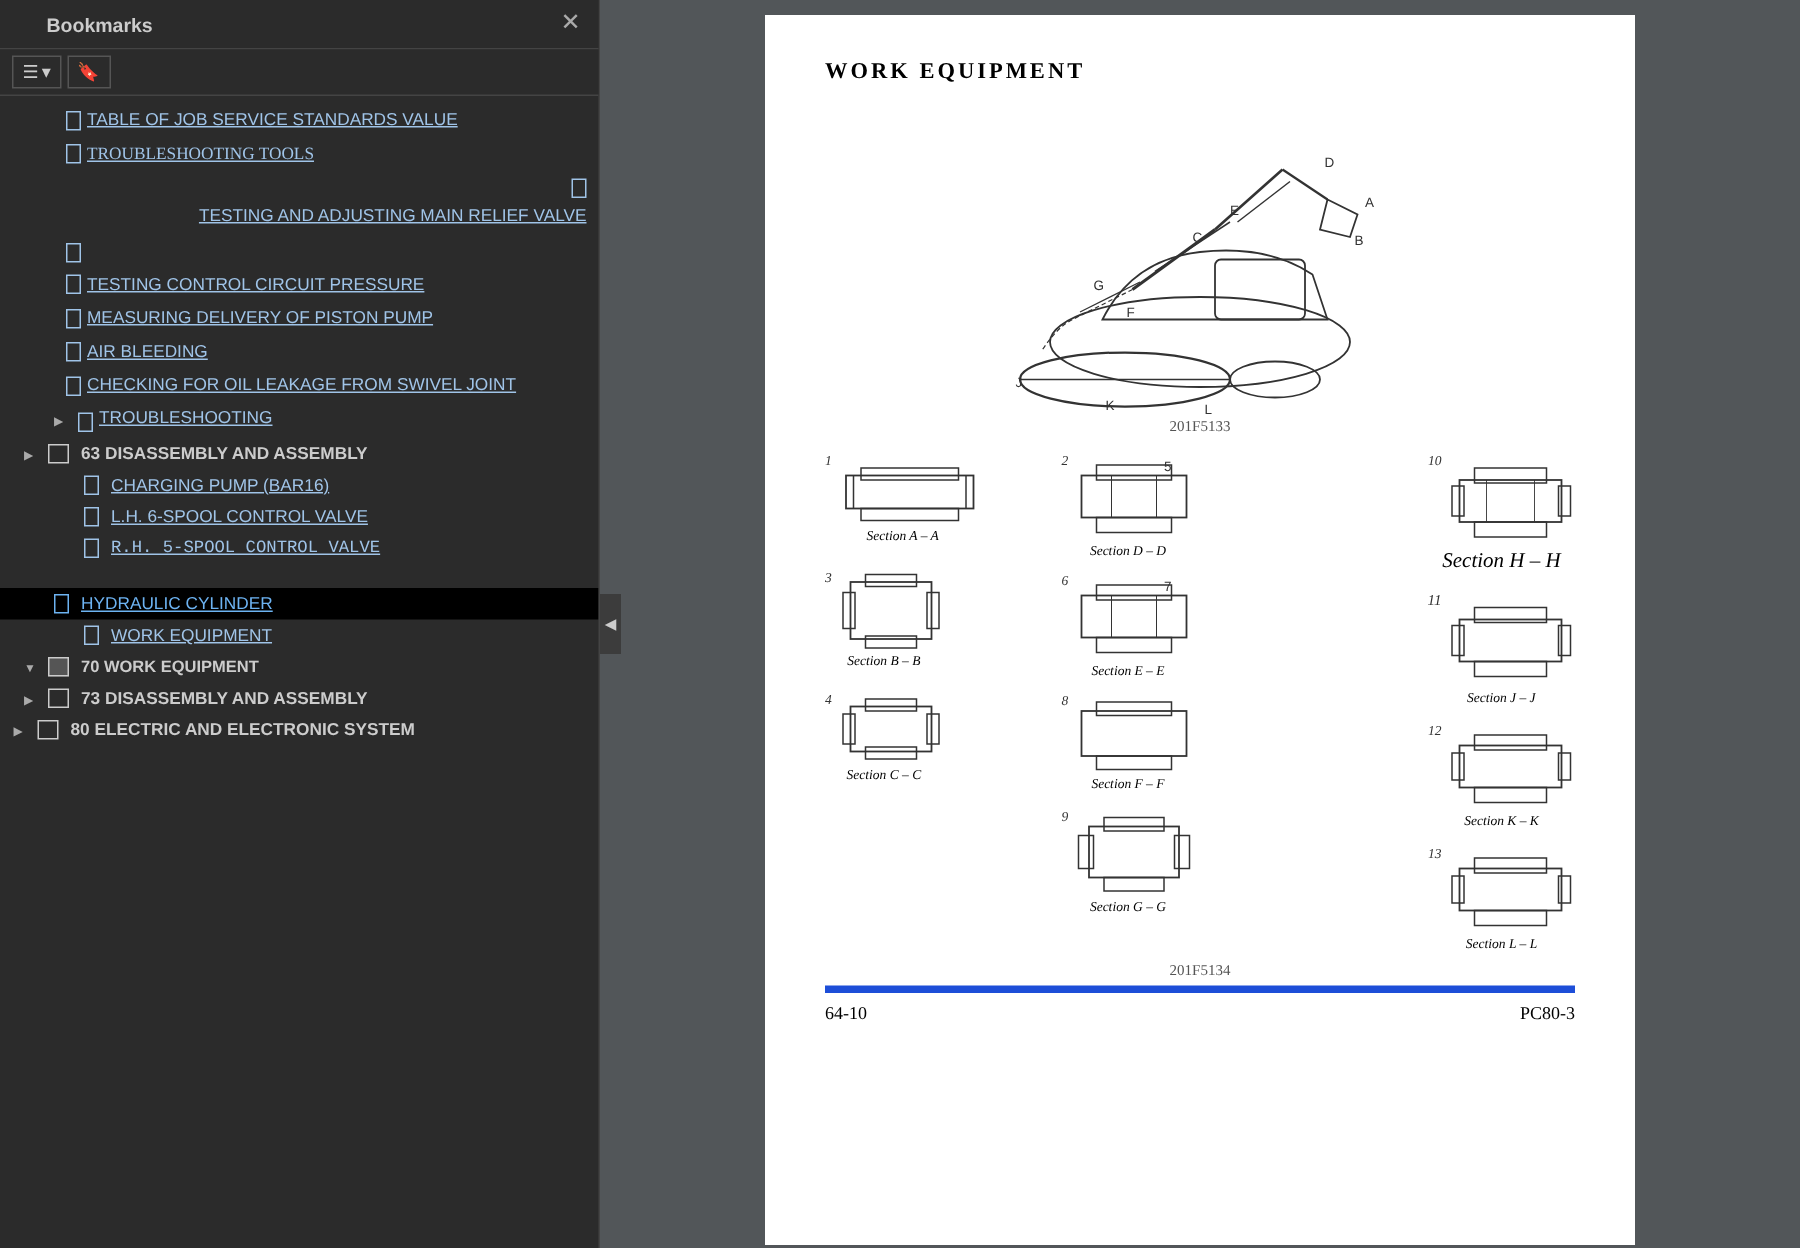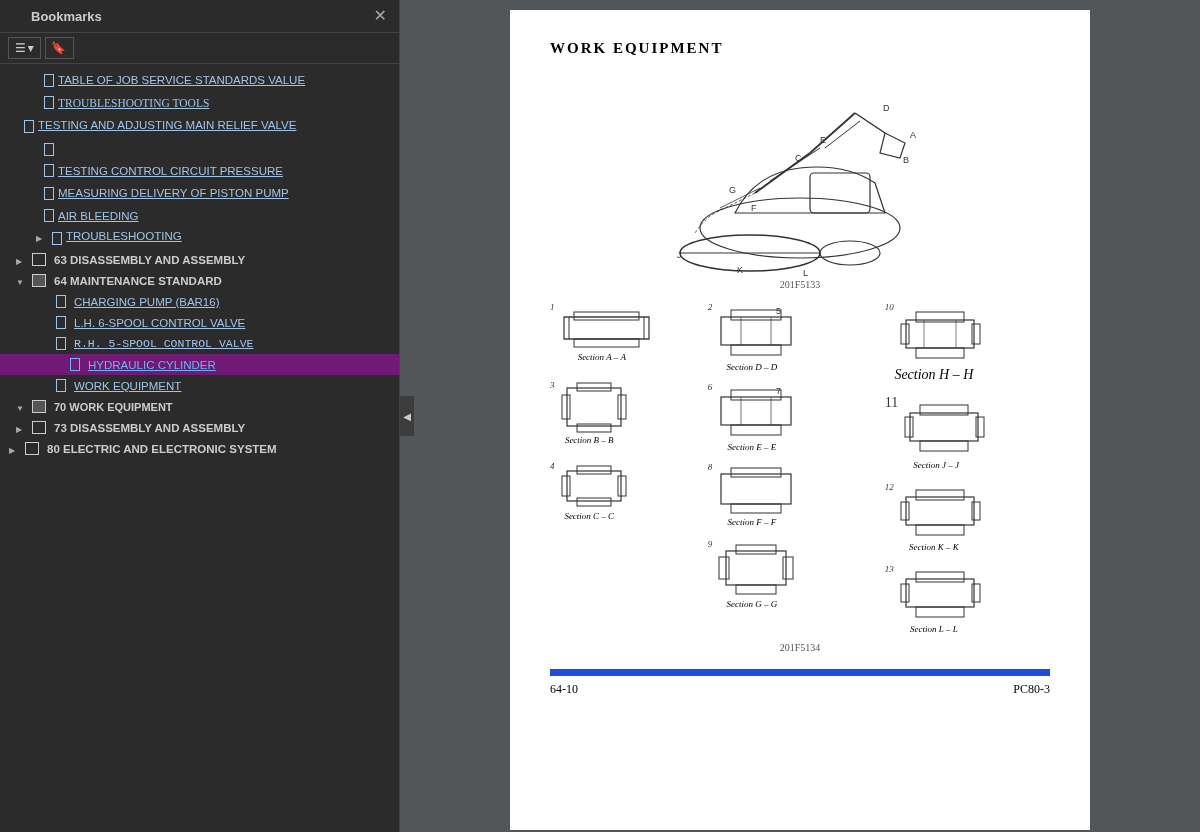--- a/index.html
+++ b/index.html
@@ -177,22 +177,22 @@
     .section-caption {
       font-size: 9.5px;
       font-style: italic;
       text-align: center;
     }
 
     .page-footer {
       display: flex;
       justify-content: space-between;
       align-items: flex-end;
-      margin-top: 16px;
-      border-top: 7px solid #1d4ed8;
+      margin-top: 4px;
+      border-top: 5px solid #1d4ed8;
       padding-top: 6px;
       font-size: 12px;
     }
 
     .figure-number {
       font-size: 10px;
       color: #555;
       text-align: center;
       width: 100%;
       margin-top: 4px;
@@ -227,21 +227,21 @@
       <div class="section-header indent-l2" style="padding-left:44px;">
         <div class="bm-flag"></div>
         <span class="bookmark-label" style="color:#a0c4e8; font-size:11.5px; text-decoration:underline; line-height:1.4;">TABLE OF JOB SERVICE STANDARDS VALUE</span>
       </div>
 
       <div class="section-header indent-l2" style="padding-left:44px;">
         <div class="bm-flag"></div>
         <span class="bookmark-label" style="color:#a0c4e8; font-size:11.5px; text-decoration:underline;font-family:Liberation Serif, serif;">TROUBLESHOOTING TOOLS</span>
       </div>
 
-      <div class="section-header indent-l2" style="padding-left:24px; align-items:center;">
+      <div class="section-header indent-l2" style="padding-left:40px; align-items:flex-end;flex-direction:column;">
         <div class="bm-flag" style="margin-top:2px;"></div>
         <span class="bookmark-label" style="color:#a0c4e8; font-size:11.5px; text-decoration:underline; line-height:1.4;">TESTING AND ADJUSTING MAIN RELIEF VALVE</span>
       </div>
 
       <div class="section-header indent-l2" style="padding-left:44px; align-items:flex-start;">
         <div class="bm-flag" style="margin-top:2px;"></div>
       </div>
 
       <div class="section-header indent-l2" style="padding-left:44px;">
         <div class="bm-flag"></div>
@@ -251,55 +251,54 @@
       <div class="section-header indent-l2" style="padding-left:44px; align-items:flex-start;">
         <div class="bm-flag" style="margin-top:2px;"></div>
         <span class="bookmark-label" style="color:#a0c4e8; font-size:11.5px; text-decoration:underline; line-height:1.4;">MEASURING DELIVERY OF PISTON PUMP</span>
       </div>
 
       <div class="section-header indent-l2" style="padding-left:44px;">
         <div class="bm-flag"></div>
         <span class="bookmark-label" style="color:#a0c4e8; font-size:11.5px; text-decoration:underline;">AIR BLEEDING</span>
       </div>
 
+      <div class="section-header indent-l2" style="padding-left:44px; align-items:flex-start;">
+        <div class="bm-flag" style="margin-top:2px;"></div>
+        <span class="bookmark-label" style="color:#a0c4e8; font-size:11.5px; text-decoration:underline; line-height:1.4;">CHECKING FOR OIL LEAKAGE FROM SWIVEL JOINT</span>
+      </div>
 
       <div class="section-header indent-l2" style="padding-left:36px; align-items:flex-start;">
         <span class="arrow-right" style="margin-top:1px; width:12px; flex-shrink:0;"></span>
         <div class="bm-flag" style="margin-top:2px; flex-shrink:0;"></div>
         <span class="bookmark-label" style="color:#a0c4e8; font-size:11.5px; text-decoration:underline;">TROUBLESHOOTING</span>
       </div>
 
       <div class="section-header indent-l1" style="padding-left:16px; align-items:center;">
         <span class="arrow-right" style="width:12px; flex-shrink:0;"></span>
         <div class="bm-flag" style="flex-shrink:0; width:14px; height:13px; border:1.5px solid #ccc;"></div>
         <span style="color:#ccc; font-size:11.5px; font-weight:bold; margin-left:4px;">63 DISASSEMBLY AND ASSEMBLY</span>
       </div>
 
-      <div class="section-header indent-l1" style="padding-left:16px;">
-        <span class="arrow-down" style="width:12px; flex-shrink:0;"></span>
-        <div class="bm-flag" style="flex-shrink:0; width:14px; height:13px; border:1.5px solid #ccc; background:#555;"></div>
-        <span style="color:#ccc; font-size:11.5px; font-weight:bold; margin-left:4px;">64 MAINTENANCE STANDARD</span>
-      </div>
 
       <div class="section-header indent-l3" style="padding-left:56px;">
         <div class="bm-flag"></div>
         <span class="bookmark-label" style="color:#a0c4e8; font-size:11.5px; text-decoration:underline; margin-left:4px;">CHARGING PUMP (BAR16)</span>
       </div>
 
       <div class="section-header indent-l3" style="padding-left:56px;">
         <div class="bm-flag"></div>
         <span class="bookmark-label" style="color:#a0c4e8; font-size:11.5px; text-decoration:underline; margin-left:4px;">L.H. 6-SPOOL CONTROL VALVE</span>
       </div>
 
       <div class="section-header indent-l3" style="padding-left:56px;font-family:Liberation Mono, monospace;">
         <div class="bm-flag"></div>
         <span class="bookmark-label" style="color:#a0c4e8; font-size:11.5px; text-decoration:underline; margin-left:4px;">R.H. 5-SPOOL CONTROL VALVE</span>
       </div>
 
-      <div class="section-header indent-l3" style="padding-left:70px; background:#701a75;">
+      <div class="section-header indent-l3" style="padding-left:36px; background:#000000;margin-top:16px;">
         <div class="bm-flag-active"></div>
         <span class="bookmark-label" style="color:#6db3f2; font-size:11.5px; text-decoration:underline; margin-left:4px;">HYDRAULIC CYLINDER</span>
       </div>
 
       <div class="section-header indent-l3" style="padding-left:56px;">
         <div class="bm-flag"></div>
         <span class="bookmark-label" style="color:#a0c4e8; font-size:11.5px; text-decoration:underline; margin-left:4px;">WORK EQUIPMENT</span>
       </div>
 
       <div class="section-header indent-l1" style="padding-left:16px;">
@@ -474,41 +473,41 @@
                 <rect x="20" y="6" width="40" height="9" fill="none" stroke="#333" stroke-width="1"></rect>
                 <rect x="20" y="46" width="40" height="9" fill="none" stroke="#333" stroke-width="1"></rect>
                 <rect x="3" y="18" width="10" height="22" fill="none" stroke="#333" stroke-width="1"></rect>
                 <rect x="67" y="18" width="10" height="22" fill="none" stroke="#333" stroke-width="1"></rect>
               </svg>
             </div>
             <span class="section-caption" style="font-size:9px; font-style:italic;">Section G – G</span>
           </div>
         </div>
 
-        <div style="display:flex; flex-direction:column; gap:8px; align-items:flex-start; width:34%;">
+        <div style="display:flex; flex-direction:column; gap:8px; align-items:flex-end; width:34%;">
 
           <div style="display:flex; flex-direction:column; align-items:center;">
             <div style="display:flex; align-items:flex-start; gap:4px;">
               <span style="font-size:9px; font-style:italic; color:#333;">10</span>
               <svg width="85" height="65" viewBox="0 0 85 65">
                 <rect x="8" y="18" width="68" height="28" fill="none" stroke="#333" stroke-width="1.2"></rect>
                 <rect x="18" y="10" width="48" height="10" fill="none" stroke="#333" stroke-width="1"></rect>
                 <rect x="18" y="46" width="48" height="10" fill="none" stroke="#333" stroke-width="1"></rect>
                 <rect x="3" y="22" width="8" height="20" fill="none" stroke="#333" stroke-width="1"></rect>
                 <rect x="74" y="22" width="8" height="20" fill="none" stroke="#333" stroke-width="1"></rect>
                 <line x1="26" y1="18" x2="26" y2="46" stroke="#333" stroke-width="0.6"></line>
                 <line x1="58" y1="18" x2="58" y2="46" stroke="#333" stroke-width="0.6"></line>
               </svg>
             </div>
             <span class="section-caption" style="font-size:14px; font-style:italic;">Section H – H</span>
           </div>
 
           <div style="display:flex; flex-direction:column; align-items:center; margin-top:4px;">
             <div style="display:flex; align-items:flex-start; gap:4px;">
-              <span style="font-size:14px; color:#333;">11</span>
+              <span style="font-size:10px; font-style:italic; color:#333;">11</span>
               <svg width="85" height="65" viewBox="0 0 85 65">
                 <rect x="8" y="18" width="68" height="28" fill="none" stroke="#333" stroke-width="1.2"></rect>
                 <rect x="18" y="10" width="48" height="10" fill="none" stroke="#333" stroke-width="1"></rect>
                 <rect x="18" y="46" width="48" height="10" fill="none" stroke="#333" stroke-width="1"></rect>
                 <rect x="3" y="22" width="8" height="20" fill="none" stroke="#333" stroke-width="1"></rect>
                 <rect x="74" y="22" width="8" height="20" fill="none" stroke="#333" stroke-width="1"></rect>
               </svg>
             </div>
             <span class="section-caption" style="font-size:9px; font-style:italic;">Section J – J</span>
           </div>

